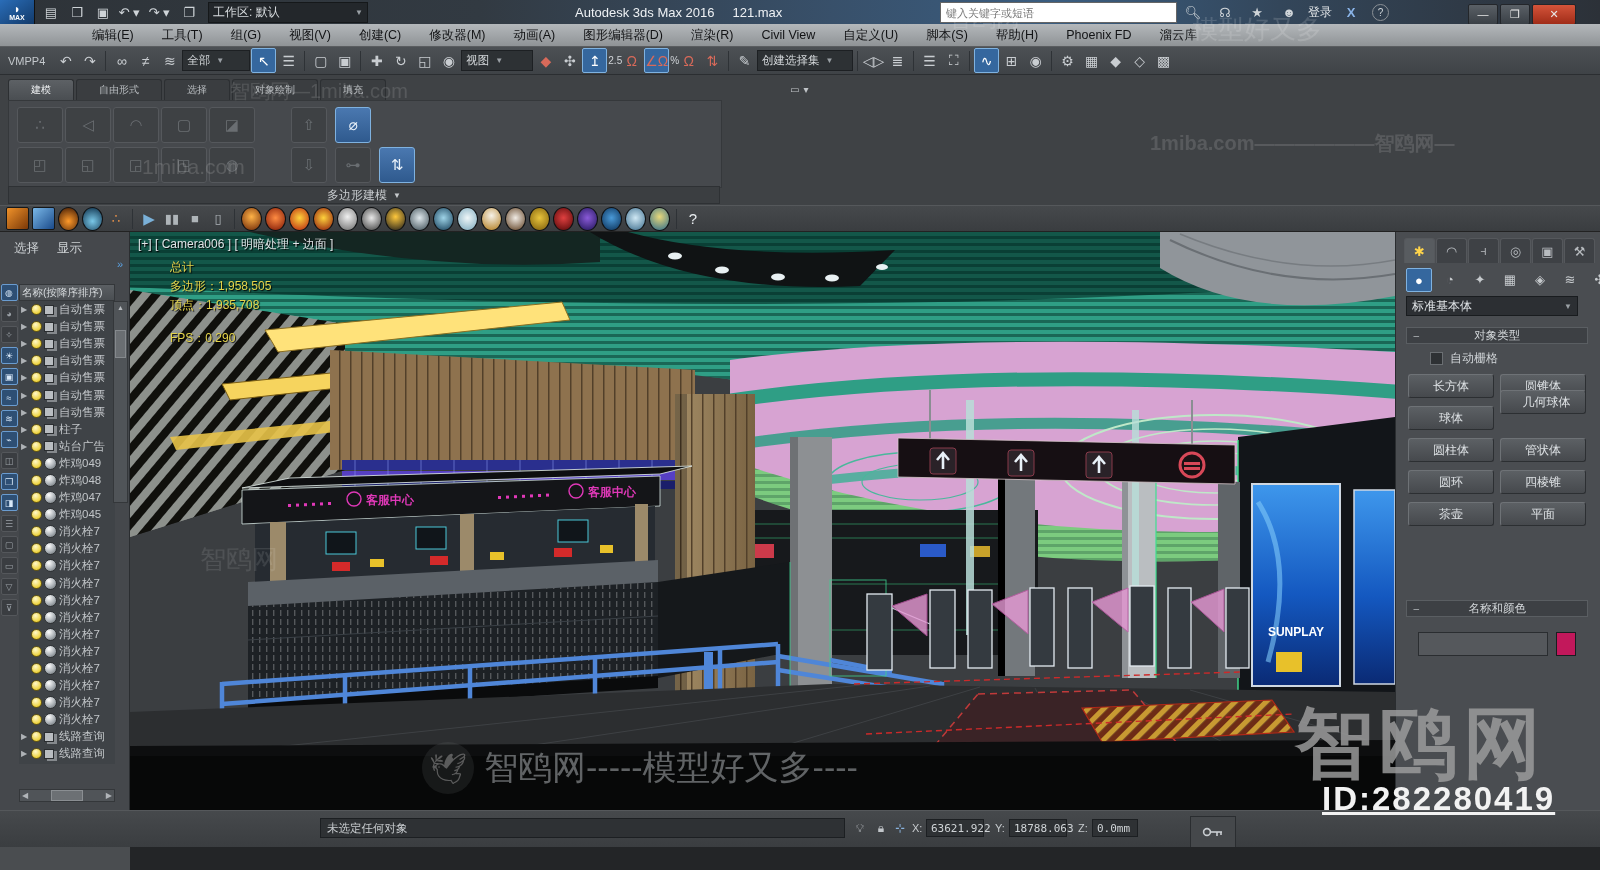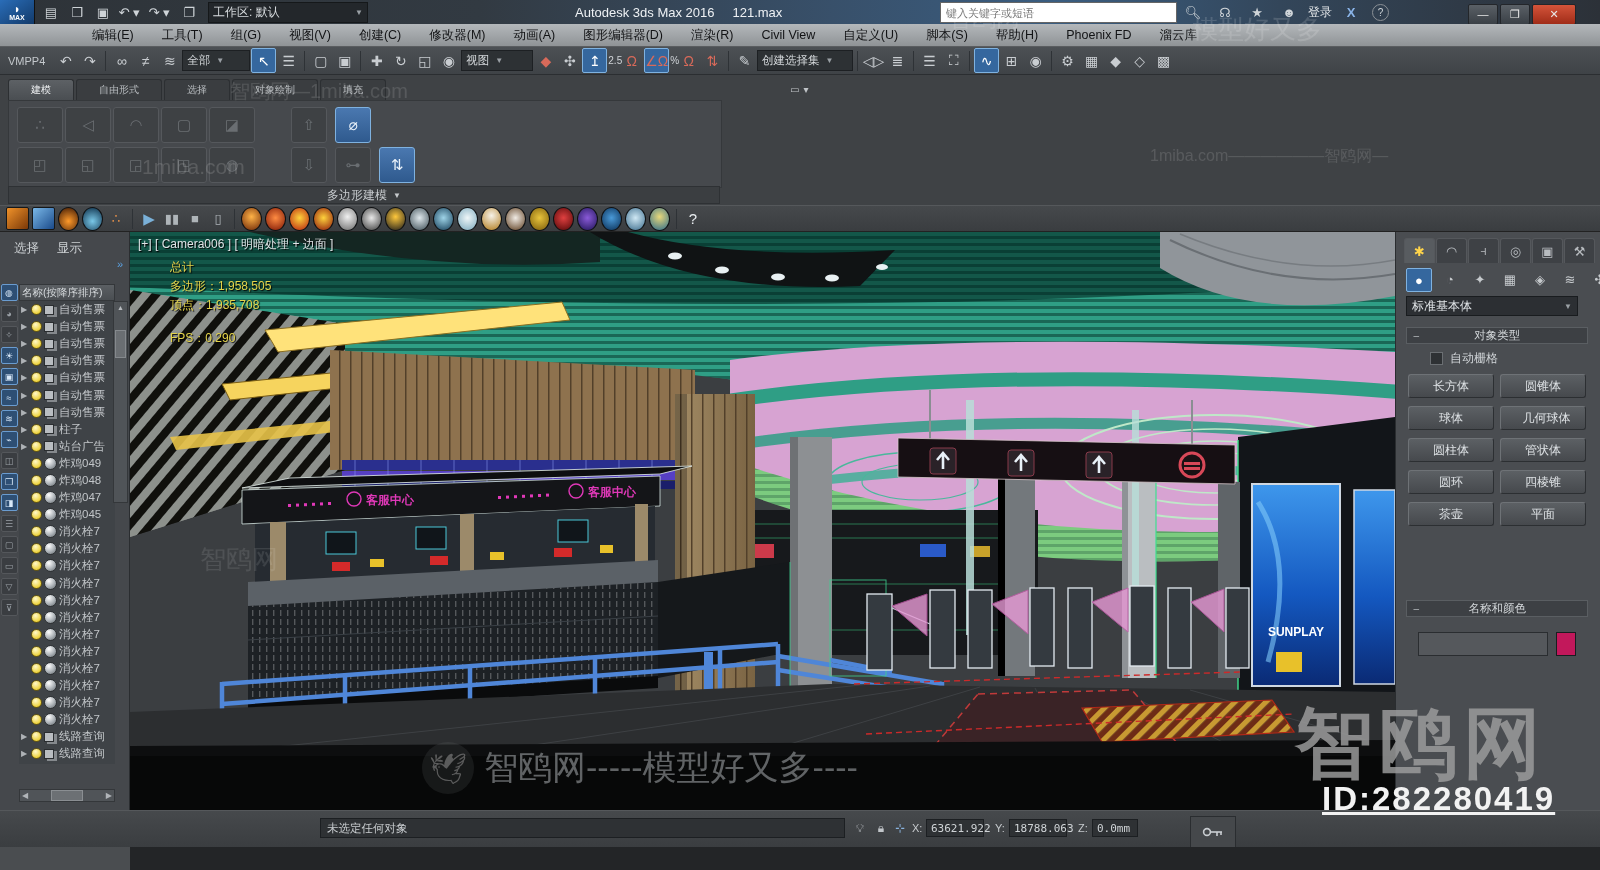--- a/index.html
+++ b/index.html
@@ -825,21 +825,21 @@
       <span class="minus">−</span>
       <span class="rtitle">对象类型</span>
     </div>
     <div id="cp-autogrid">
       <span class="cb"></span>
       <span>自动栅格</span>
     </div>
     <button class="cpbtn" style="left:12px;top:142px;">长方体</button>
     <button class="cpbtn" style="left:104px;top:142px;">圆锥体</button>
     <button class="cpbtn" style="left:12px;top:174px;">球体</button>
-    <button class="cpbtn" style="left:104px;top:174px;padding-left:13px;">几何球体</button>
+    <button class="cpbtn" style="left:104px;top:158px;padding-left:13px;">几何球体</button>
     <button class="cpbtn" style="left:12px;top:206px;">圆柱体</button>
     <button class="cpbtn" style="left:104px;top:206px;">管状体</button>
     <button class="cpbtn" style="left:12px;top:238px;">圆环</button>
     <button class="cpbtn" style="left:104px;top:238px;">四棱锥</button>
     <button class="cpbtn" style="left:12px;top:270px;">茶壶</button>
     <button class="cpbtn" style="left:104px;top:270px;">平面</button>
     <div class="rollout" style="top:368px;">
       <span class="minus">−</span>
       <span class="rtitle">名称和颜色</span>
     </div>
@@ -878,21 +878,21 @@
       <span class="sb-ic" style="left:880px;top:-1px;opacity:0;">.</span>
     </div>
     <div id="sb-bl"></div>
     <div id="sb-bottom"></div>
   </div>
 
   <div class="wm" style="left:948px;top:2px;font-size:24px;opacity:.14;">智鸥网</div>
   <div class="wm" style="left:1192px;top:12px;font-size:26px;opacity:.14;">模型好又多</div>
   <div class="wm" style="left:230px;top:78px;font-size:20px;opacity:.12;">智鸥网—1miba.com</div>
   <div class="wm" style="left:142px;top:155px;font-size:21px;opacity:.2;color:#c8c8c8;">1miba.com</div>
-  <div class="wm" style="left:1150px;top:146px;font-size:16px;opacity:.16;color:#d8d8d8;">1miba.com——————智鸥网—</div>
+  <div class="wm" style="left:1150px;top:130px;font-size:20px;opacity:.16;color:#d8d8d8;font-weight:bold;">1miba.com——————智鸥网—</div>
   <div class="wm" style="left:200px;top:542px;font-size:26px;opacity:.1;">智鸥网</div>
   <div class="wm" id="wm-cb" style="left:422px;top:742px;">
     <span class="bird">🕊︎</span>
     <span>智鸥网-----模型好又多----</span>
   </div>
   <div class="wm" id="wm-big" style="left:1295px;top:692px;">智鸥网</div>
   <div class="wm" id="wm-id" style="left:1322px;top:780px;">ID:282280419</div>
 
 </div>
 

